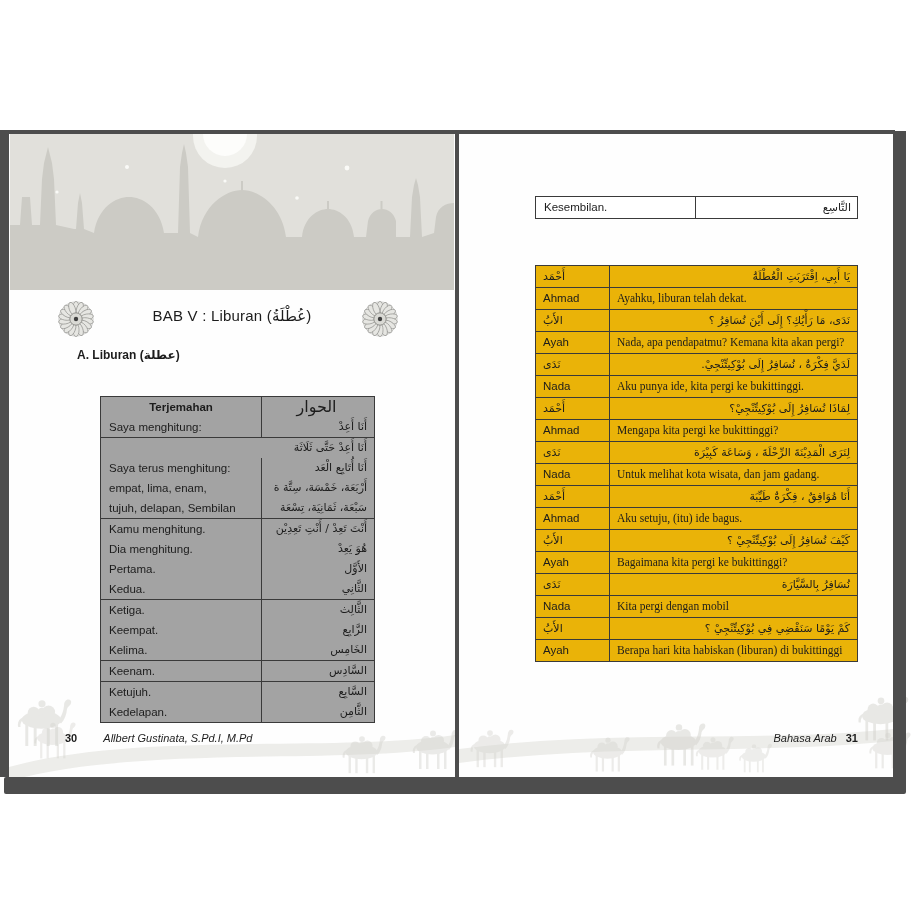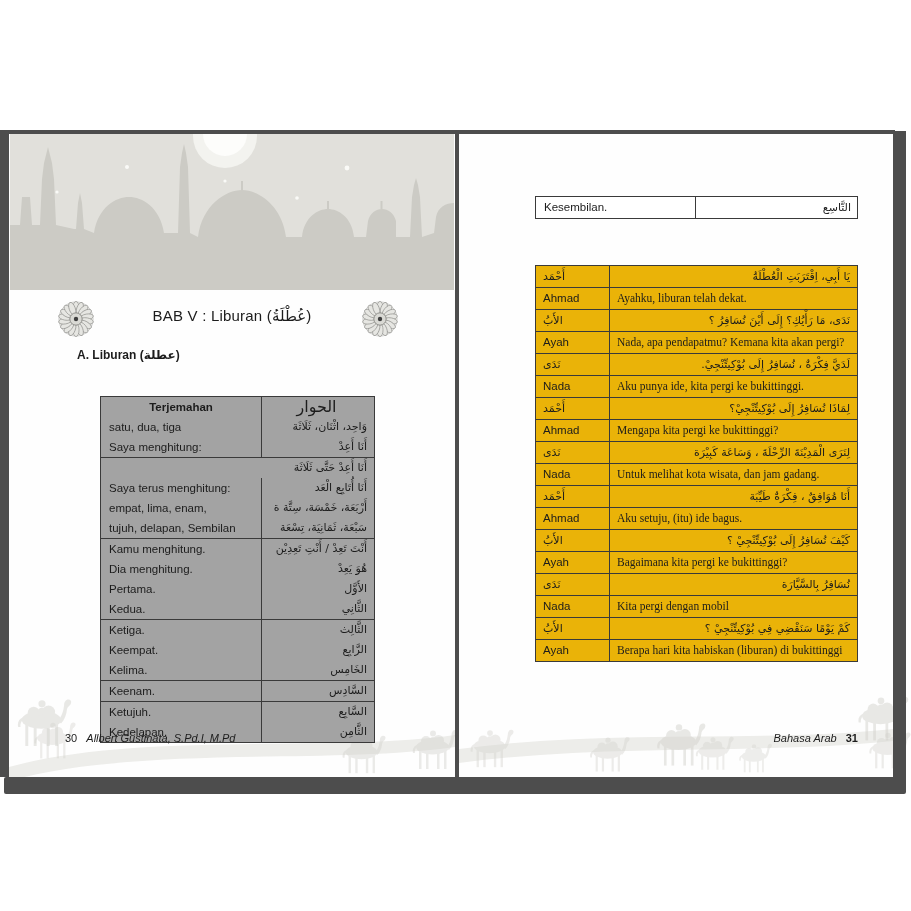--- a/index.html
+++ b/index.html
@@ -36,21 +36,21 @@
   .vrow{display:flex;}
   .vcell{line-height:20px;}
   .vid{width:161px;border-right:1px solid var(--table_border);padding:0 4px 0 8px;}
   .var{flex:1;padding:0 7px 0 4px;direction:rtl;text-align:right;font-size:11px;}
   .vhead{font-weight:bold;text-align:center;padding-left:4px;}
   .vhead-ar{text-align:center;font-size:16px;}
   .ar{font-family:"DejaVu Sans",sans-serif;}
   
   .footer{position:absolute;top:600px;font-size:11px;z-index:3;line-height:16px;}
   .footer-left{left:56px;}
-  .footer-left .pnum{font-weight:normal;margin-right:6px;font-style:normal;}
+  .footer-left .pnum{font-weight:bold;margin-right:23px;font-style:normal;}
   .footer-left .author{font-style:italic;}
   .footer-right{right:35px;text-align:right;}
   .footer-right .btitle{font-style:italic;margin-right:6px;}
   .footer-right .pnum{font-weight:bold;}
   
   .cont-table{position:absolute;left:76px;top:66px;width:323px;border:1px solid var(--table_border);
     display:flex;background:#fff;z-index:3;font-size:11.5px;}
   .cont-id{width:160px;border-right:1px solid var(--table_border);padding:2px 4px 2px 8px;line-height:17px;}
   .cont-ar{flex:1;direction:rtl;text-align:right;padding:2px 6px;line-height:17px;font-size:11px;}
   .sec-2{position:absolute;left:87px;top:100px;font-size:12px;font-weight:bold;z-index:2;margin-top:40px;}
@@ -190,24 +190,20 @@
 
     <div class="sec-a">A. Liburan  (عطلة)</div>
 
     <div class="vtable">
         <div class="vgroup">
           <div class="vrow">
             <div class="vcell vid vhead">Terjemahan</div>
             <div class="vcell var ar vhead-ar" dir="rtl">الحوار</div>
           </div>
           <div class="vrow">
-            <div class="vcell vid">satu, dua, tiga</div>
-            <div class="vcell var ar" dir="rtl">وَاحِد، اثْنَان، ثَلَاثَة</div>
-          </div>
-          <div class="vrow">
             <div class="vcell vid">Saya menghitung:</div>
             <div class="vcell var ar" dir="rtl">أَنَا أَعِدْ</div>
           </div>
         </div>
         <div class="vgroup">
           <div class="vrow">
             <div class="vcell var ar" dir="rtl">أَنَا أَعِدْ حَتَّى ثَلَاثَة</div>
           </div>
           <div class="vrow">
             <div class="vcell vid">Saya terus menghitung:</div>

